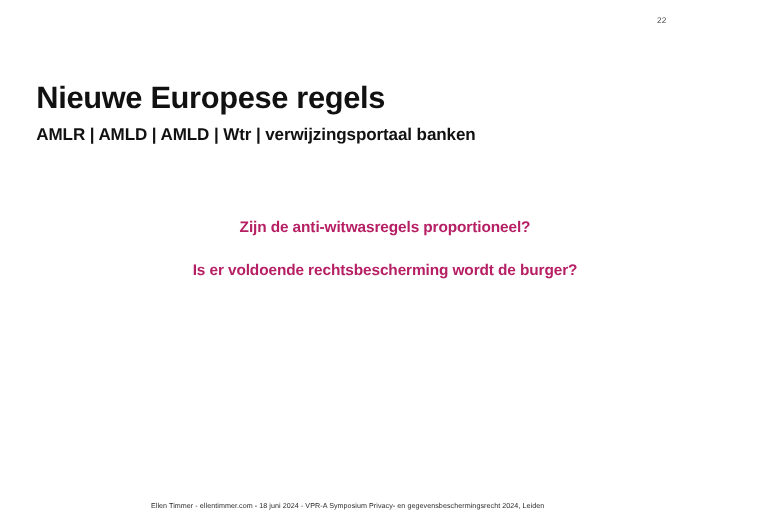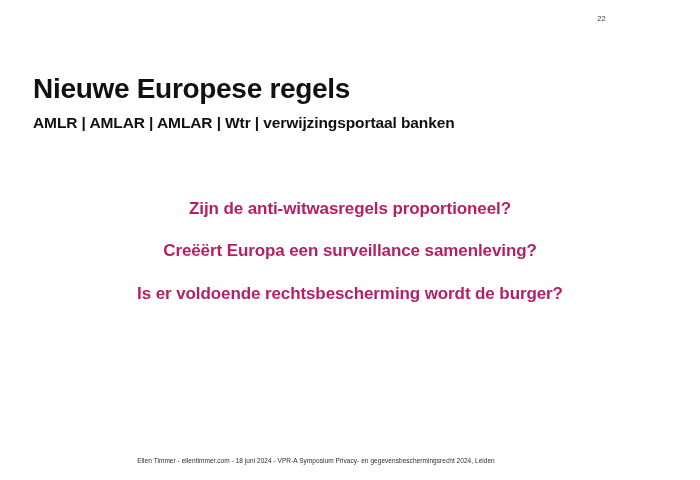--- a/index.html
+++ b/index.html
@@ -52,21 +52,21 @@
     margin: 9px 0 0 0;
   }
   .questions {
     position: absolute;
     left: 33px;
     top: 198px;
     width: 634px;
     text-align: center;
   }
   .question {
-    font-size: 17px;
+    font-size: 14px;
     font-weight: bold;
     color: #b61f64;
     line-height: 1.25;
     margin: 0 0 21px 0;
     letter-spacing: -0.1px;
   }
   .question:last-child {
     margin-bottom: 0;
   }
   .question.wide {
@@ -85,24 +85,23 @@
 </style>
 </head>
 <body>
 
 <div class="slide">
 
   <div class="page-number">22</div>
 
   <div class="title-block">
     <h1 class="slide-title">Nieuwe Europese regels</h1>
-    <div class="slide-subtitle">AMLR | AMLAR | AMLAR | Wtr | verwijzingsportaal banken</div>
+    <div class="slide-subtitle">AMLR | AMLD | AMLD | Wtr | verwijzingsportaal banken</div>
   </div>
 
   <div class="questions">
     <p class="question">Zijn de anti-witwasregels proportioneel?</p>
-    <p class="question">Creëërt Europa een surveillance samenleving?</p>
     <p class="question">Is er voldoende rechtsbescherming wordt de burger?</p>
   </div>
 
   <div class="footer">Ellen Timmer - ellentimmer.com - 18 juni 2024 - VPR-A Symposium Privacy- en gegevensbeschermingsrecht 2024, Leiden</div>
 
 </div>
 
 </body></html>

